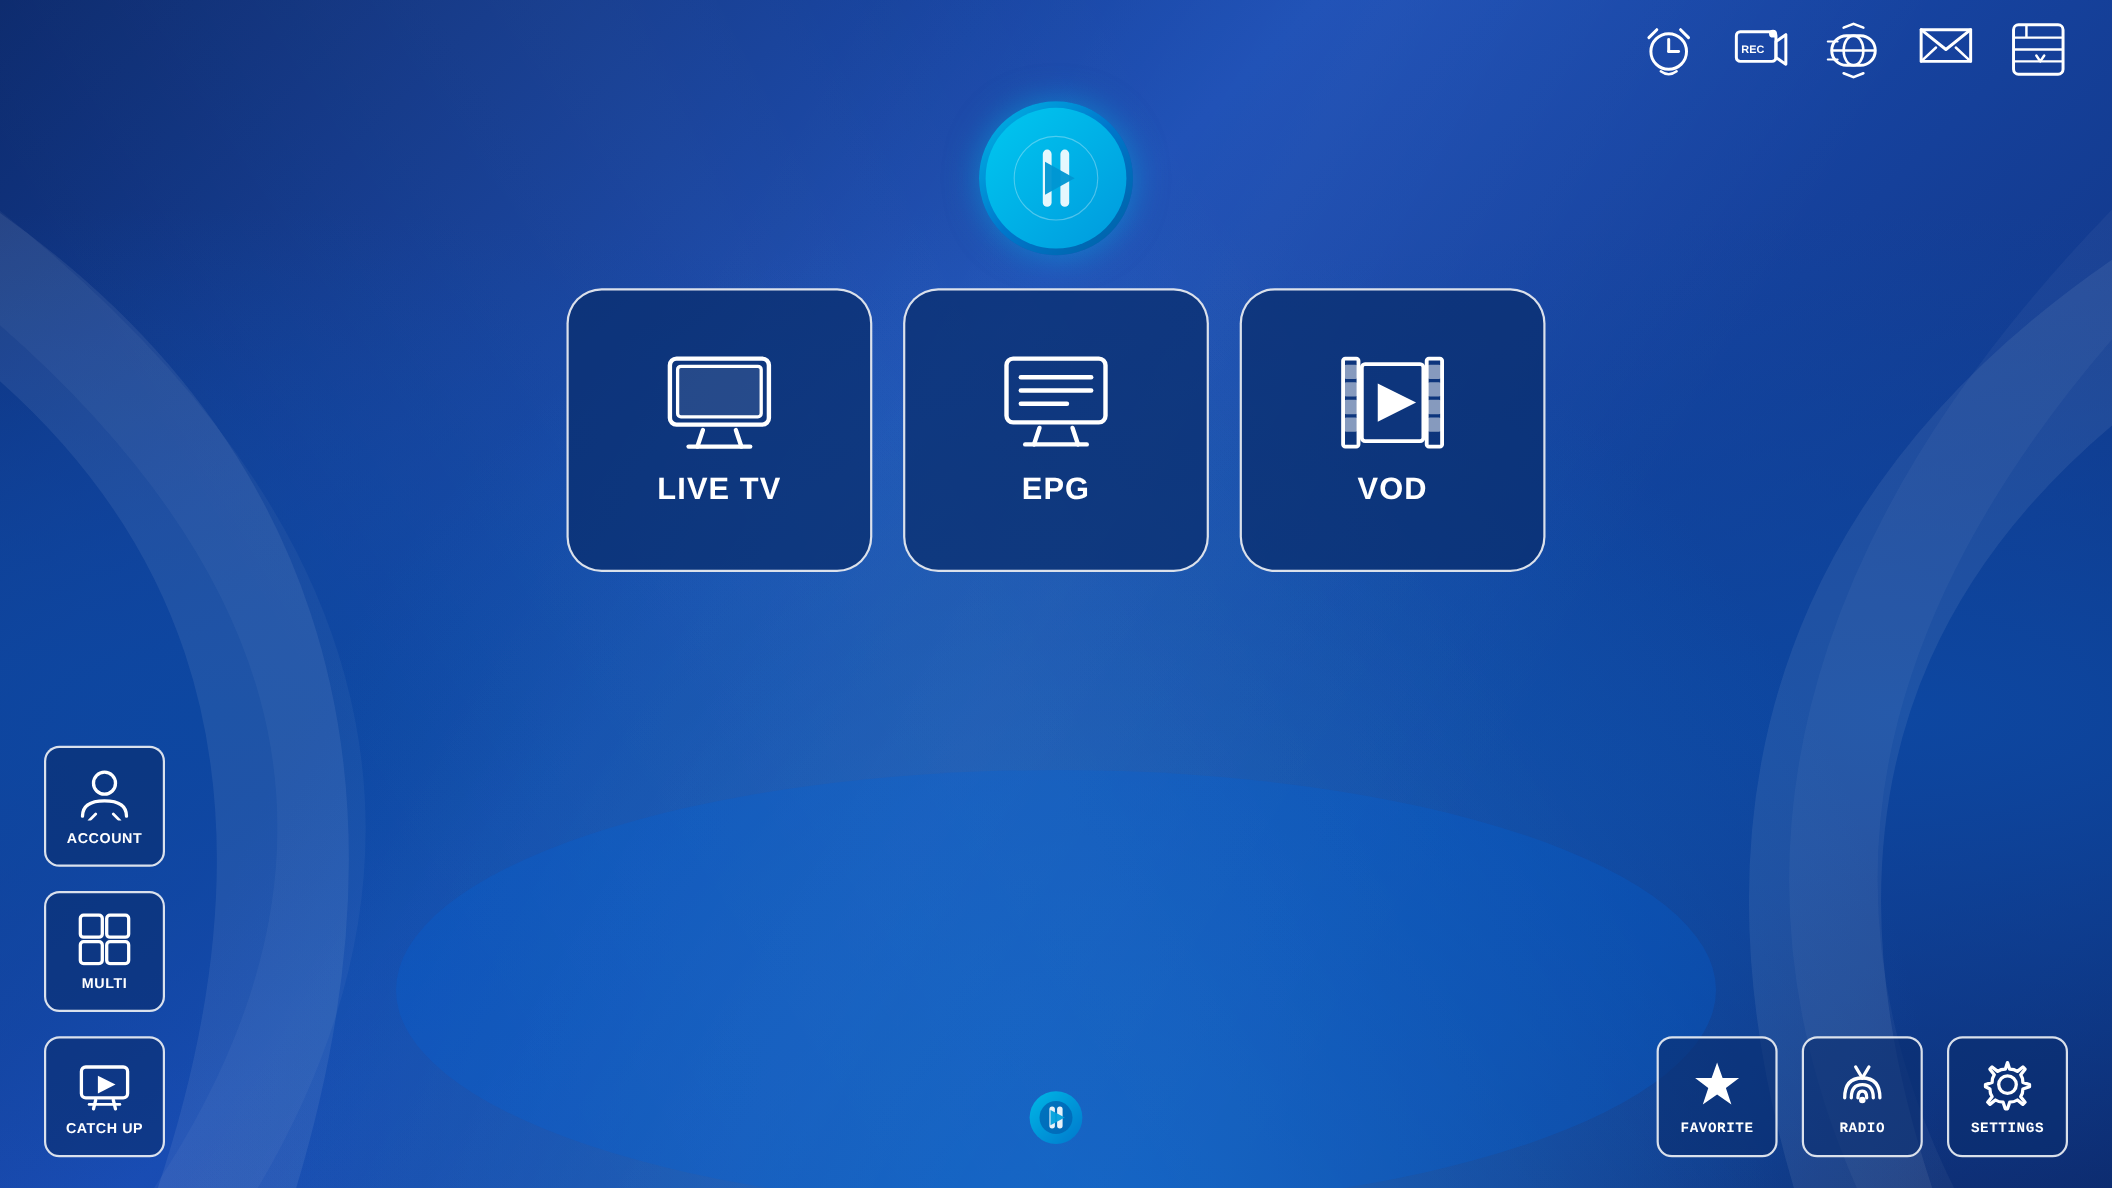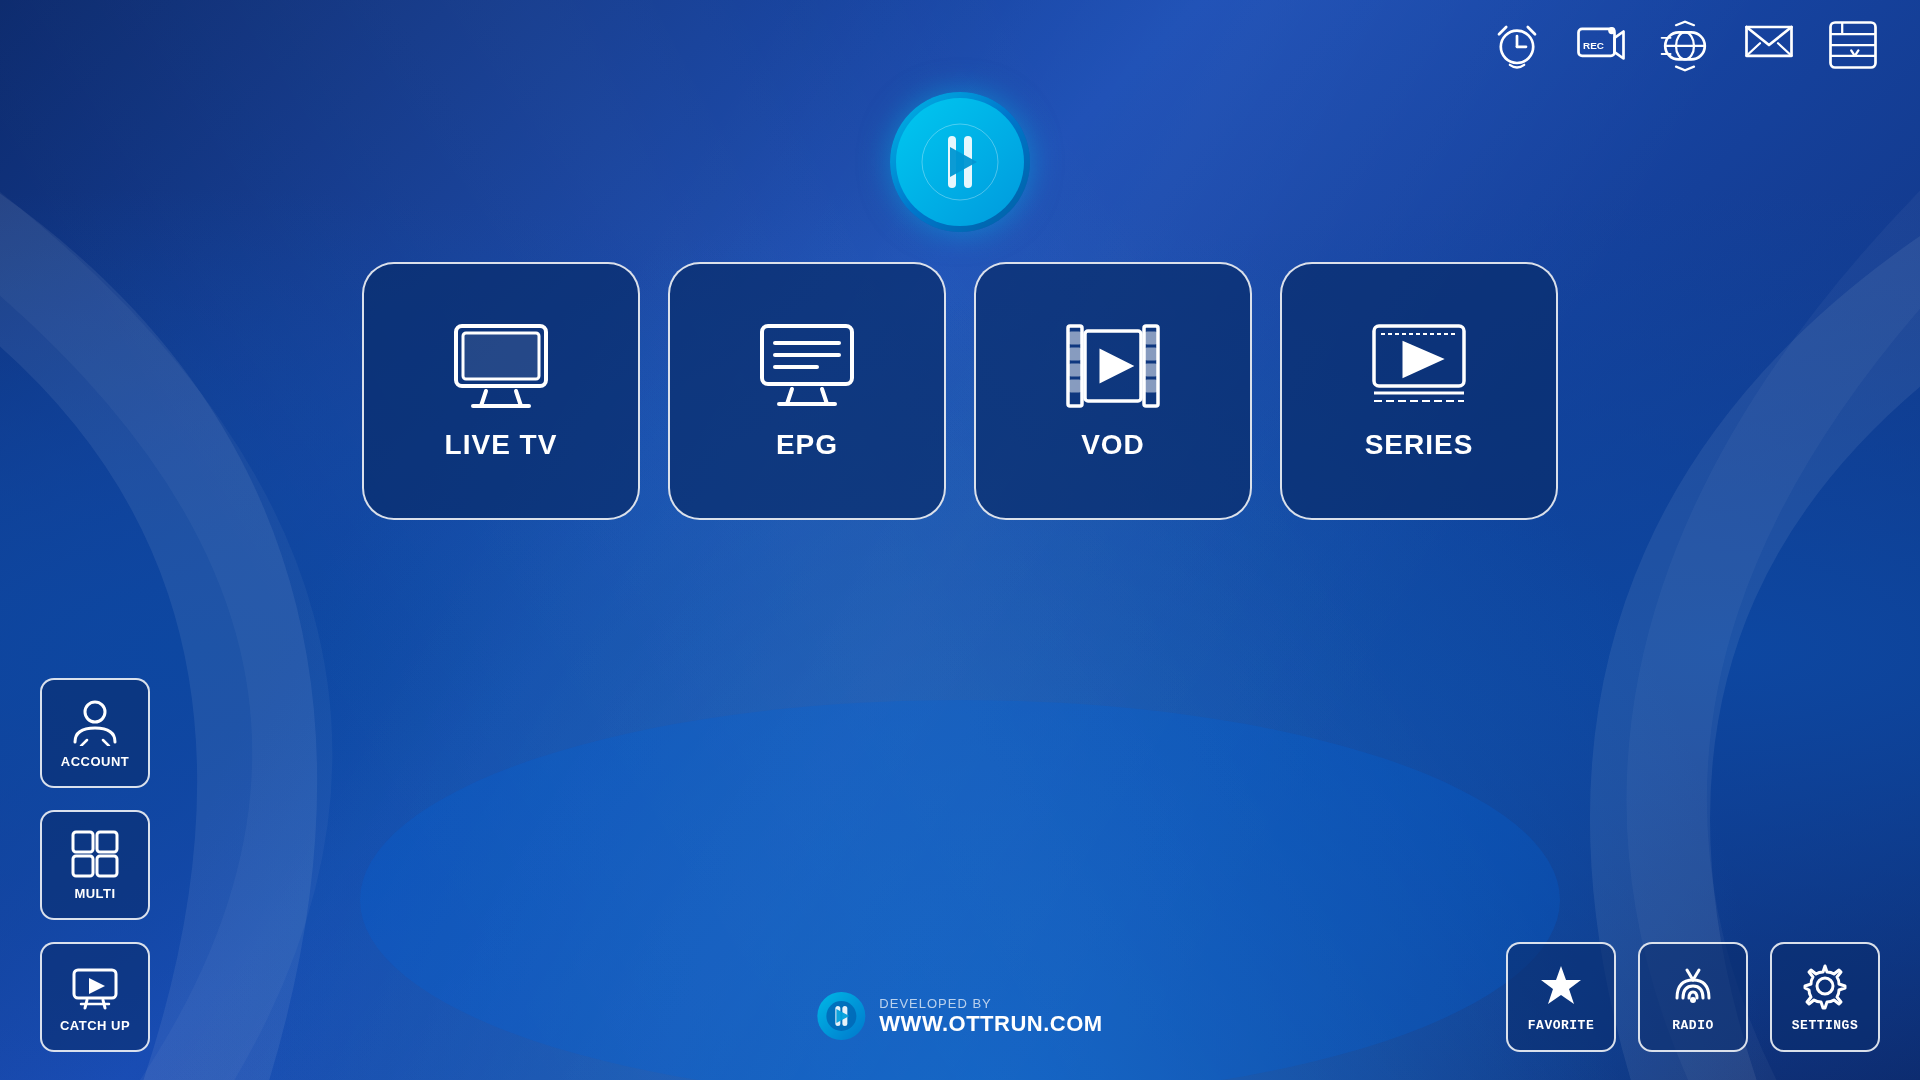--- a/index.html
+++ b/index.html
@@ -375,34 +375,20 @@
         <rect x="83" y="44" width="10" height="10" rx="1" fill="white" opacity="0.5"></rect>
         <rect x="83" y="60" width="10" height="10" rx="1" fill="white" opacity="0.5"></rect>
 
         <rect x="22" y="10" width="56" height="70" rx="3" fill="none" stroke="white" stroke-width="3.5"></rect>
 
         <polygon points="38,30 38,60 68,45" fill="white"></polygon>
       </svg>
       <span class="menu-card-label">VOD</span>
     </div>
 
-    <div class="menu-card">
-      <svg viewBox="0 0 100 90" xmlns="http://www.w3.org/2000/svg">
-
-        <rect x="5" y="5" width="90" height="60" rx="5" fill="none" stroke="white" stroke-width="3.5"></rect>
-
-        <line x1="12" y1="13" x2="88" y2="13" stroke="white" stroke-width="2" stroke-dasharray="4,3"></line>
-
-        <polygon points="35,22 35,55 72,38" fill="white"></polygon>
-
-        <line x1="5" y1="72" x2="95" y2="72" stroke="white" stroke-width="3"></line>
-        <line x1="5" y1="80" x2="95" y2="80" stroke="white" stroke-width="2" stroke-dasharray="8,4"></line>
-      </svg>
-      <span class="menu-card-label">SERIES</span>
-    </div>
 
   </div>
 </div>
 
 <div class="bottom-bar">
 
   <div class="bottom-left">
 
     <div class="bottom-icon">
       <svg viewBox="0 0 48 48" xmlns="http://www.w3.org/2000/svg">
@@ -441,24 +427,20 @@
 
   <div class="dev-credit">
     <div class="dev-logo">
       <svg width="32" height="32" viewBox="0 0 32 32" xmlns="http://www.w3.org/2000/svg">
         <circle cx="16" cy="16" r="15" fill="rgba(0,100,180,0.8)"></circle>
         <rect x="10" y="6" width="5" height="20" rx="2.5" fill="white" opacity="0.9"></rect>
         <rect x="17" y="6" width="5" height="20" rx="2.5" fill="white" opacity="0.9"></rect>
         <polygon points="11,9 24,16 11,23" fill="rgba(0,160,220,0.95)"></polygon>
       </svg>
     </div>
-    <div class="dev-text">
-      <span class="dev-text-top">DEVELOPED BY</span>
-      <span class="dev-text-bottom">WWW.OTTRUN.COM</span>
-    </div>
   </div>
 
   <div class="bottom-right">
 
     <div class="bottom-icon">
       <svg viewBox="0 0 48 48" xmlns="http://www.w3.org/2000/svg">
         <polygon points="24,4 29,18 44,18 32,27 37,42 24,33 11,42 16,27 4,18 19,18" fill="white"></polygon>
       </svg>
       <span class="bottom-icon-label">FAVORITE</span>
     </div>

